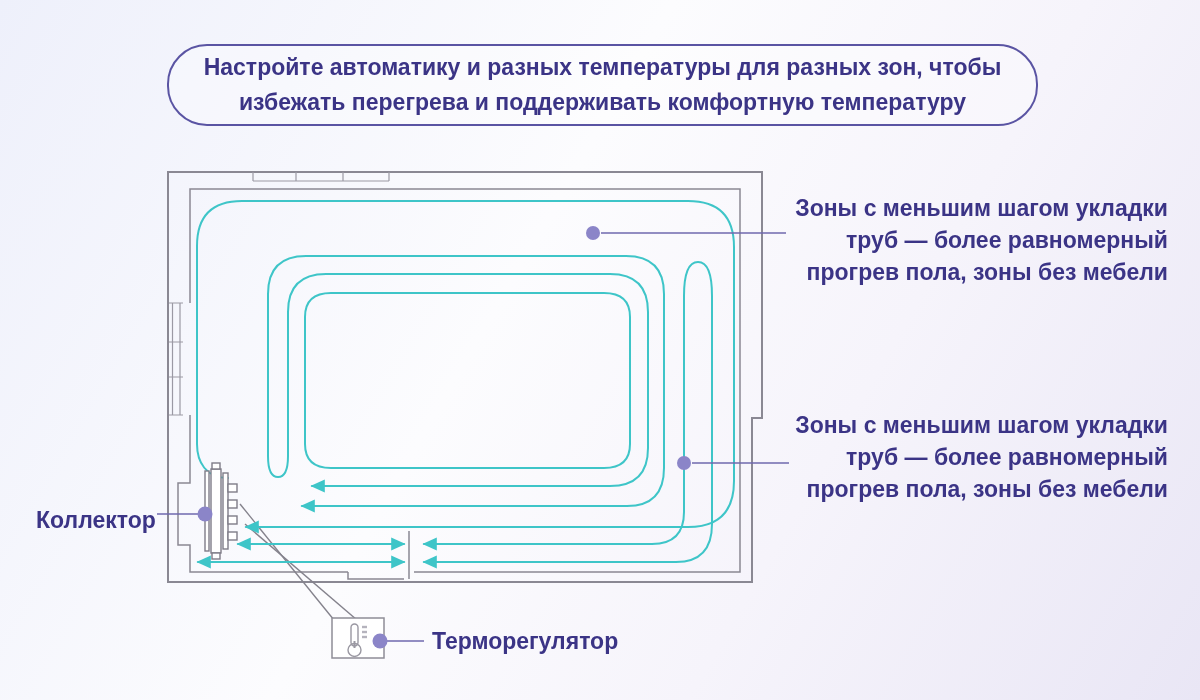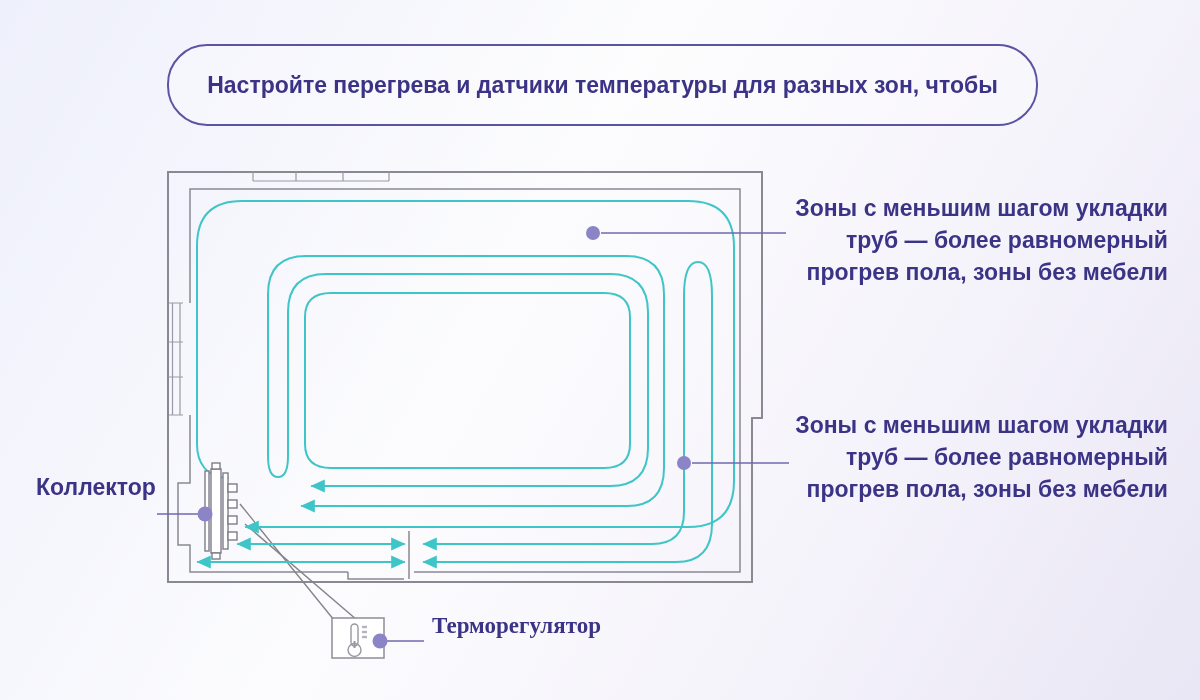--- a/index.html
+++ b/index.html
@@ -99,28 +99,29 @@
 
   <g style="fill:var(--dot)">
     <circle cx="593" cy="233" r="7"></circle>
     <circle cx="684" cy="463" r="7"></circle>
     <circle cx="205" cy="514" r="7.5"></circle>
     <circle cx="380" cy="641" r="7.5"></circle>
   </g>
 </svg>
 
 <div class="banner">
-  <div>Настройте перегрева и датчики температуры для разных зон, чтобы</div>
+  <div>Настройте автоматику и разных температуры для разных зон, чтобы</div>
+  <div>избежать перегрева и поддерживать комфортную температуру</div>
 </div>
 
 <div class="zone-note" style="left:788px;top:192px;">
   <div>Зоны с меньшим шагом укладки</div>
   <div>труб — более равномерный</div>
   <div>прогрев пола, зоны без мебели</div>
 </div>
 <div class="zone-note" style="left:788px;top:409px;">
   <div>Зоны с меньшим шагом укладки</div>
   <div>труб — более равномерный</div>
   <div>прогрев пола, зоны без мебели</div>
 </div>
 
-<div class="side-label" style="left:36px;top:474px;">Коллектор</div>
-<div class="side-label" style="left:432px;top:613px;font-family:Liberation Serif, serif;">Терморегулятор</div>
+<div class="side-label" style="left:36px;top:507px;">Коллектор</div>
+<div class="side-label" style="left:432px;top:628px;">Терморегулятор</div>
 
 </body></html>

